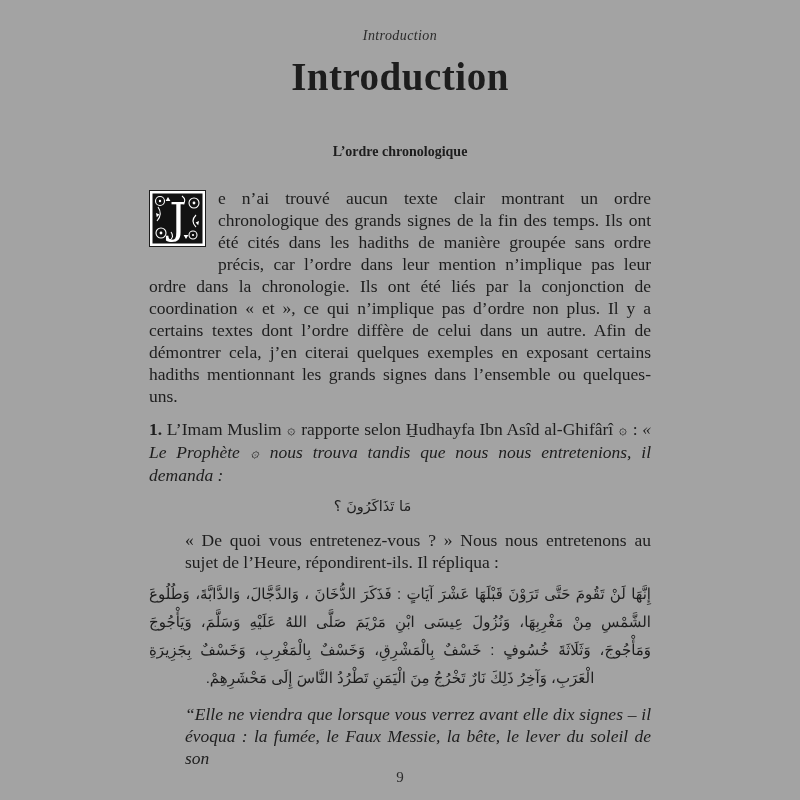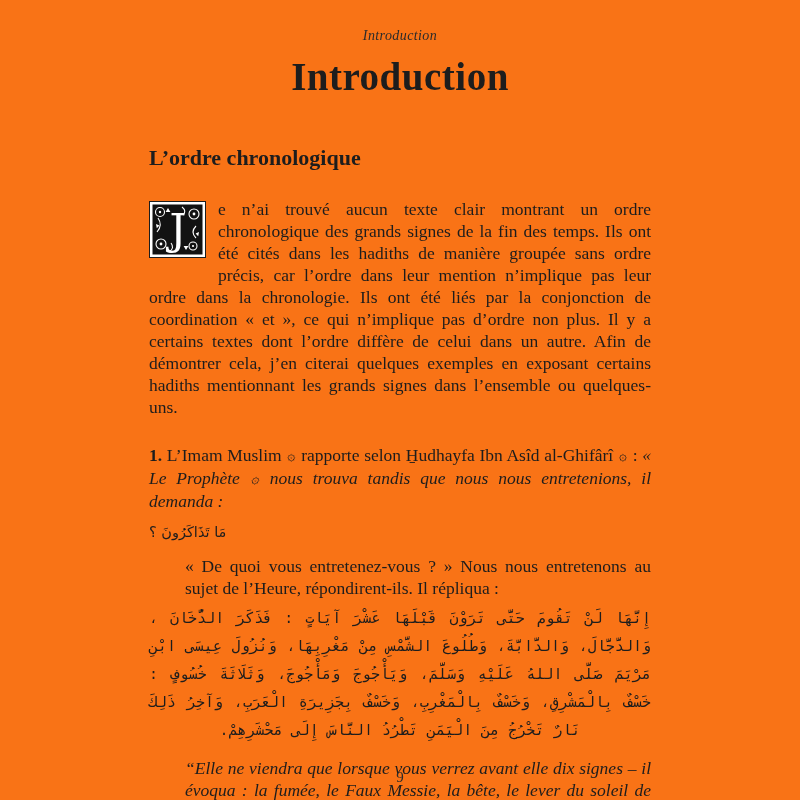--- a/index.html
+++ b/index.html
@@ -1,20 +1,20 @@
 <!DOCTYPE html>
 <html><head>
 <meta charset="utf-8">
 <style>
   html, body { margin: 0; padding: 0; background: #ffffff; }
   .page {
     position: relative;
     width: 800px;
     height: 800px;
-    background: #f97316;
+    background: #a3a3a3;
     color: #1d1d1d;
     font-family: "Liberation Serif", serif;
     overflow: hidden;
   }
   .content {
     width: 502px;
     margin: 0 auto;
     padding-top: 28px;
   }
   .running-head {
@@ -27,63 +27,63 @@
   .chapter-title {
     margin-top: 13px;
     text-align: center;
     font-size: 39px;
     font-weight: bold;
     letter-spacing: 0.5px;
     line-height: 1.05;
   }
   .section-subtitle {
     margin-top: 45px;
-    text-align: left;
-    font-size: 22px;
+    text-align: center;
+    font-size: 14px;
     font-weight: bold;
     line-height: 1.32;
   }
   .body {
     font-size: 17.5px;
     line-height: 22px;
     text-align: justify;
   }
   .intro-para { margin-top: 26px; }
   .dropcap-box {
     float: left;
     width: 57px;
     height: 57px;
     margin: 3px 12px 7px 0;
   }
-  .hadith-para { margin-top: 26px; }
+  .hadith-para { margin-top: 11px; }
   .hadith-num { font-weight: bold; }
   .hon {
     font-size: 14px;
     font-family: "DejaVu Sans", sans-serif;
     position: relative;
     top: -1px;
     padding: 0 1px;
   }
   .arabic-question {
     margin-top: 9px;
     direction: rtl;
-    text-align: left;
+    text-align: center;
     padding-right: 55px;
     font-family: "DejaVu Sans", sans-serif;
     font-size: 14.5px;
     line-height: 22px;
   }
   .quote-block {
     margin-top: 12px;
     margin-left: 36px;
   }
   .arabic-block {
     margin-top: 7px;
     direction: rtl;
-    font-family: Liberation Mono, monospace;
+    font-family: Liberation Sans, sans-serif;
     font-size: 15px;
     line-height: 28px;
     text-align: justify;
     text-align-last: center;
   }
   .translation-block {
     margin-top: 11px;
     margin-left: 36px;
     font-style: italic;
   }

